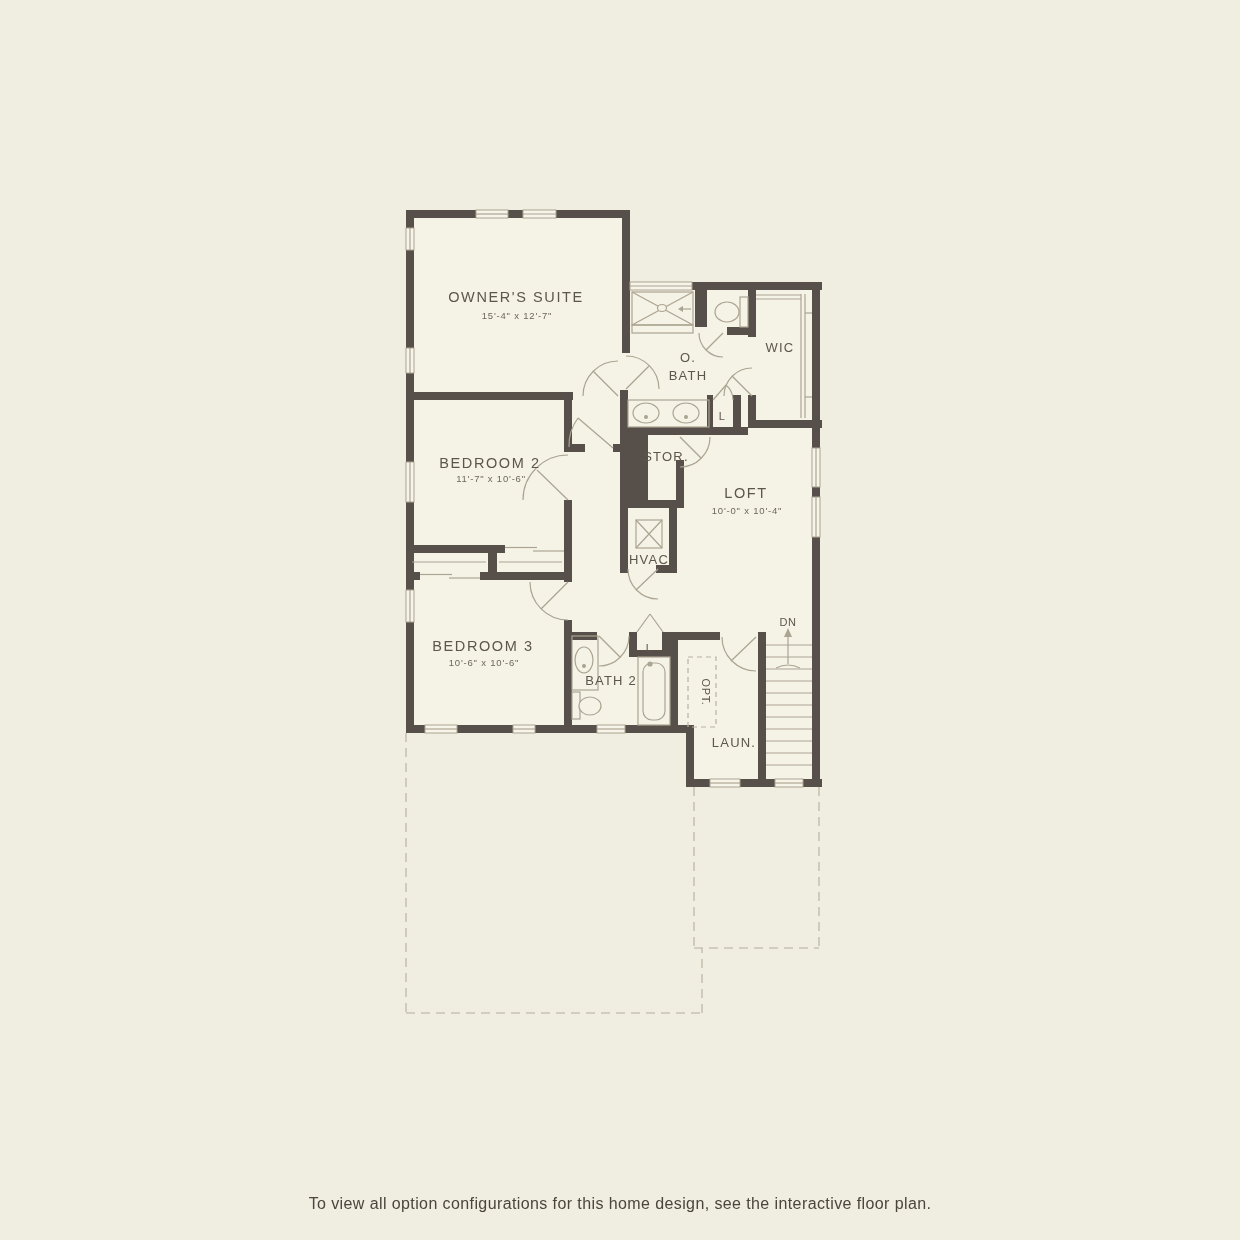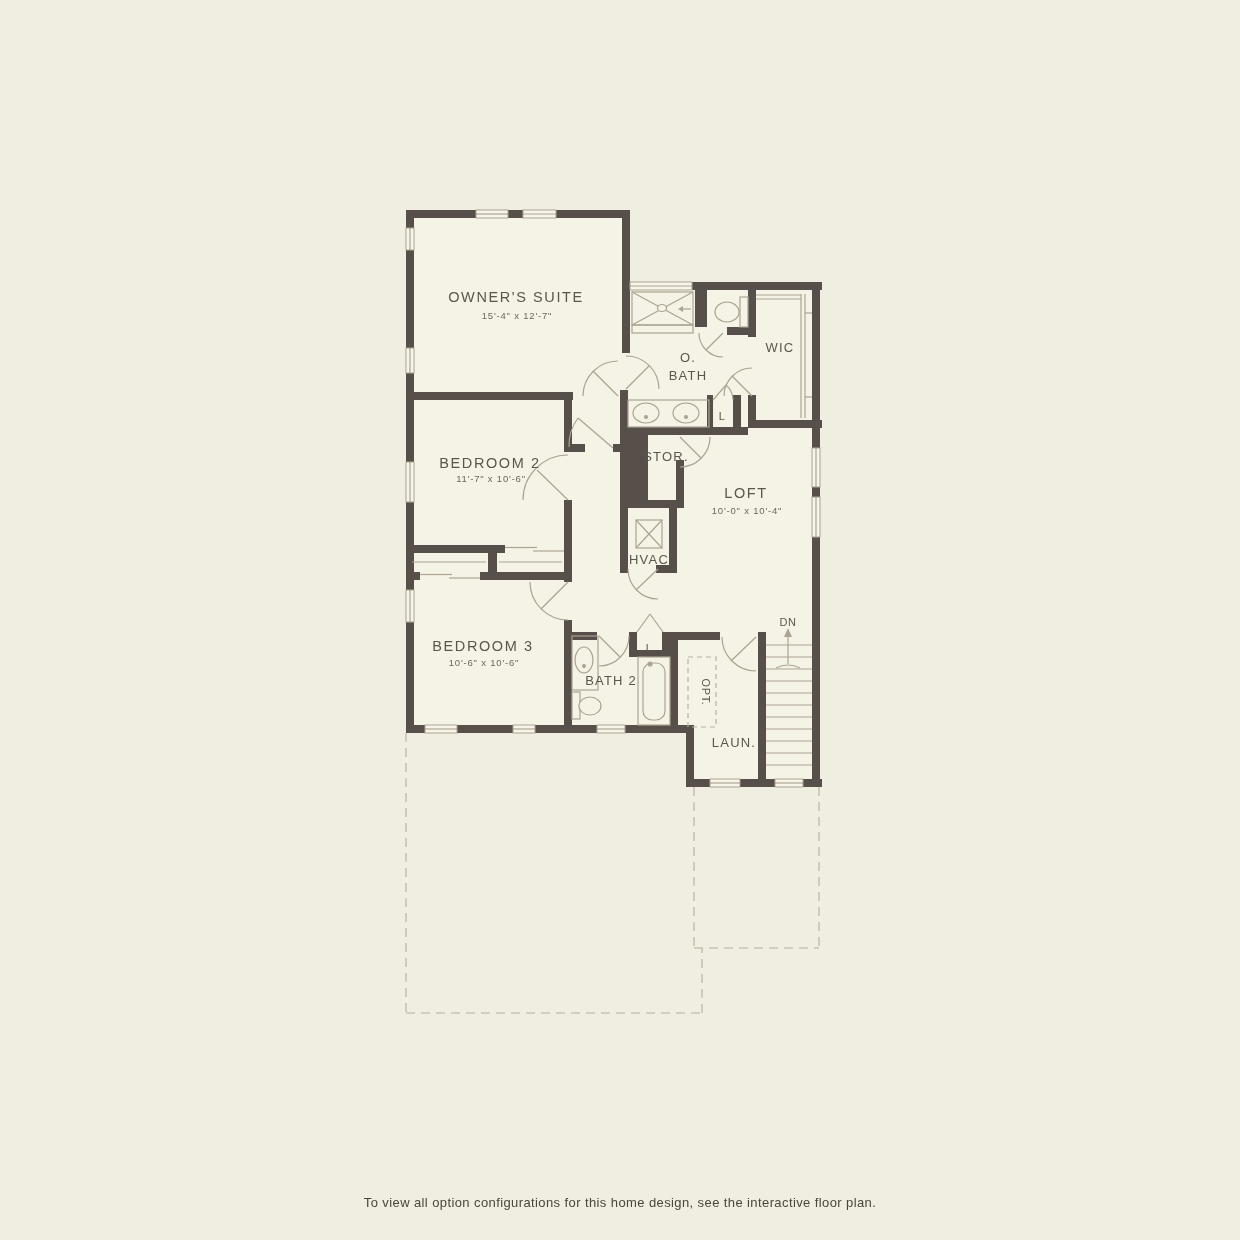--- a/index.html
+++ b/index.html
@@ -9,21 +9,21 @@
   .wall{fill:#57504a;stroke:none;}
   .thin{stroke:#aba491;stroke-width:1.2;fill:none;}
   .win{fill:#f7f4ea;stroke:#aba491;stroke-width:1;}
   .dash{stroke:#c8c2b2;stroke-width:1.6;fill:none;stroke-dasharray:9 6;}
   .dash2{stroke:#b8b2a2;stroke-width:1.2;fill:none;stroke-dasharray:5 4;}
   .room-name{fill:#5d564c;font-size:14.5px;letter-spacing:1.6px;text-anchor:middle;}
   .room-dims{fill:#6e675c;font-size:9.5px;letter-spacing:0.8px;text-anchor:middle;}
   .small-name{fill:#5d564c;font-size:13px;letter-spacing:1.2px;text-anchor:middle;}
   .tiny-name{fill:#5d564c;font-size:11px;letter-spacing:0.6px;text-anchor:middle;}
   .footer-note{position:absolute;left:0;top:1195px;width:1240px;text-align:center;
-    color:#4b453c;font-size:13px;letter-spacing:0.4px;}
+    color:#4b453c;font-size:16px;letter-spacing:0.4px;}
 </style>
 </head>
 <body>
 
 <div id="canvas">
   <svg width="1240" height="1240" viewBox="0 0 1240 1240">
 
     <polygon points="410,214 626,214 626,286 816,286 816,781 692,781 692,729 410,729" fill="#f5f2e6"></polygon>
 
     <g class="dash">

